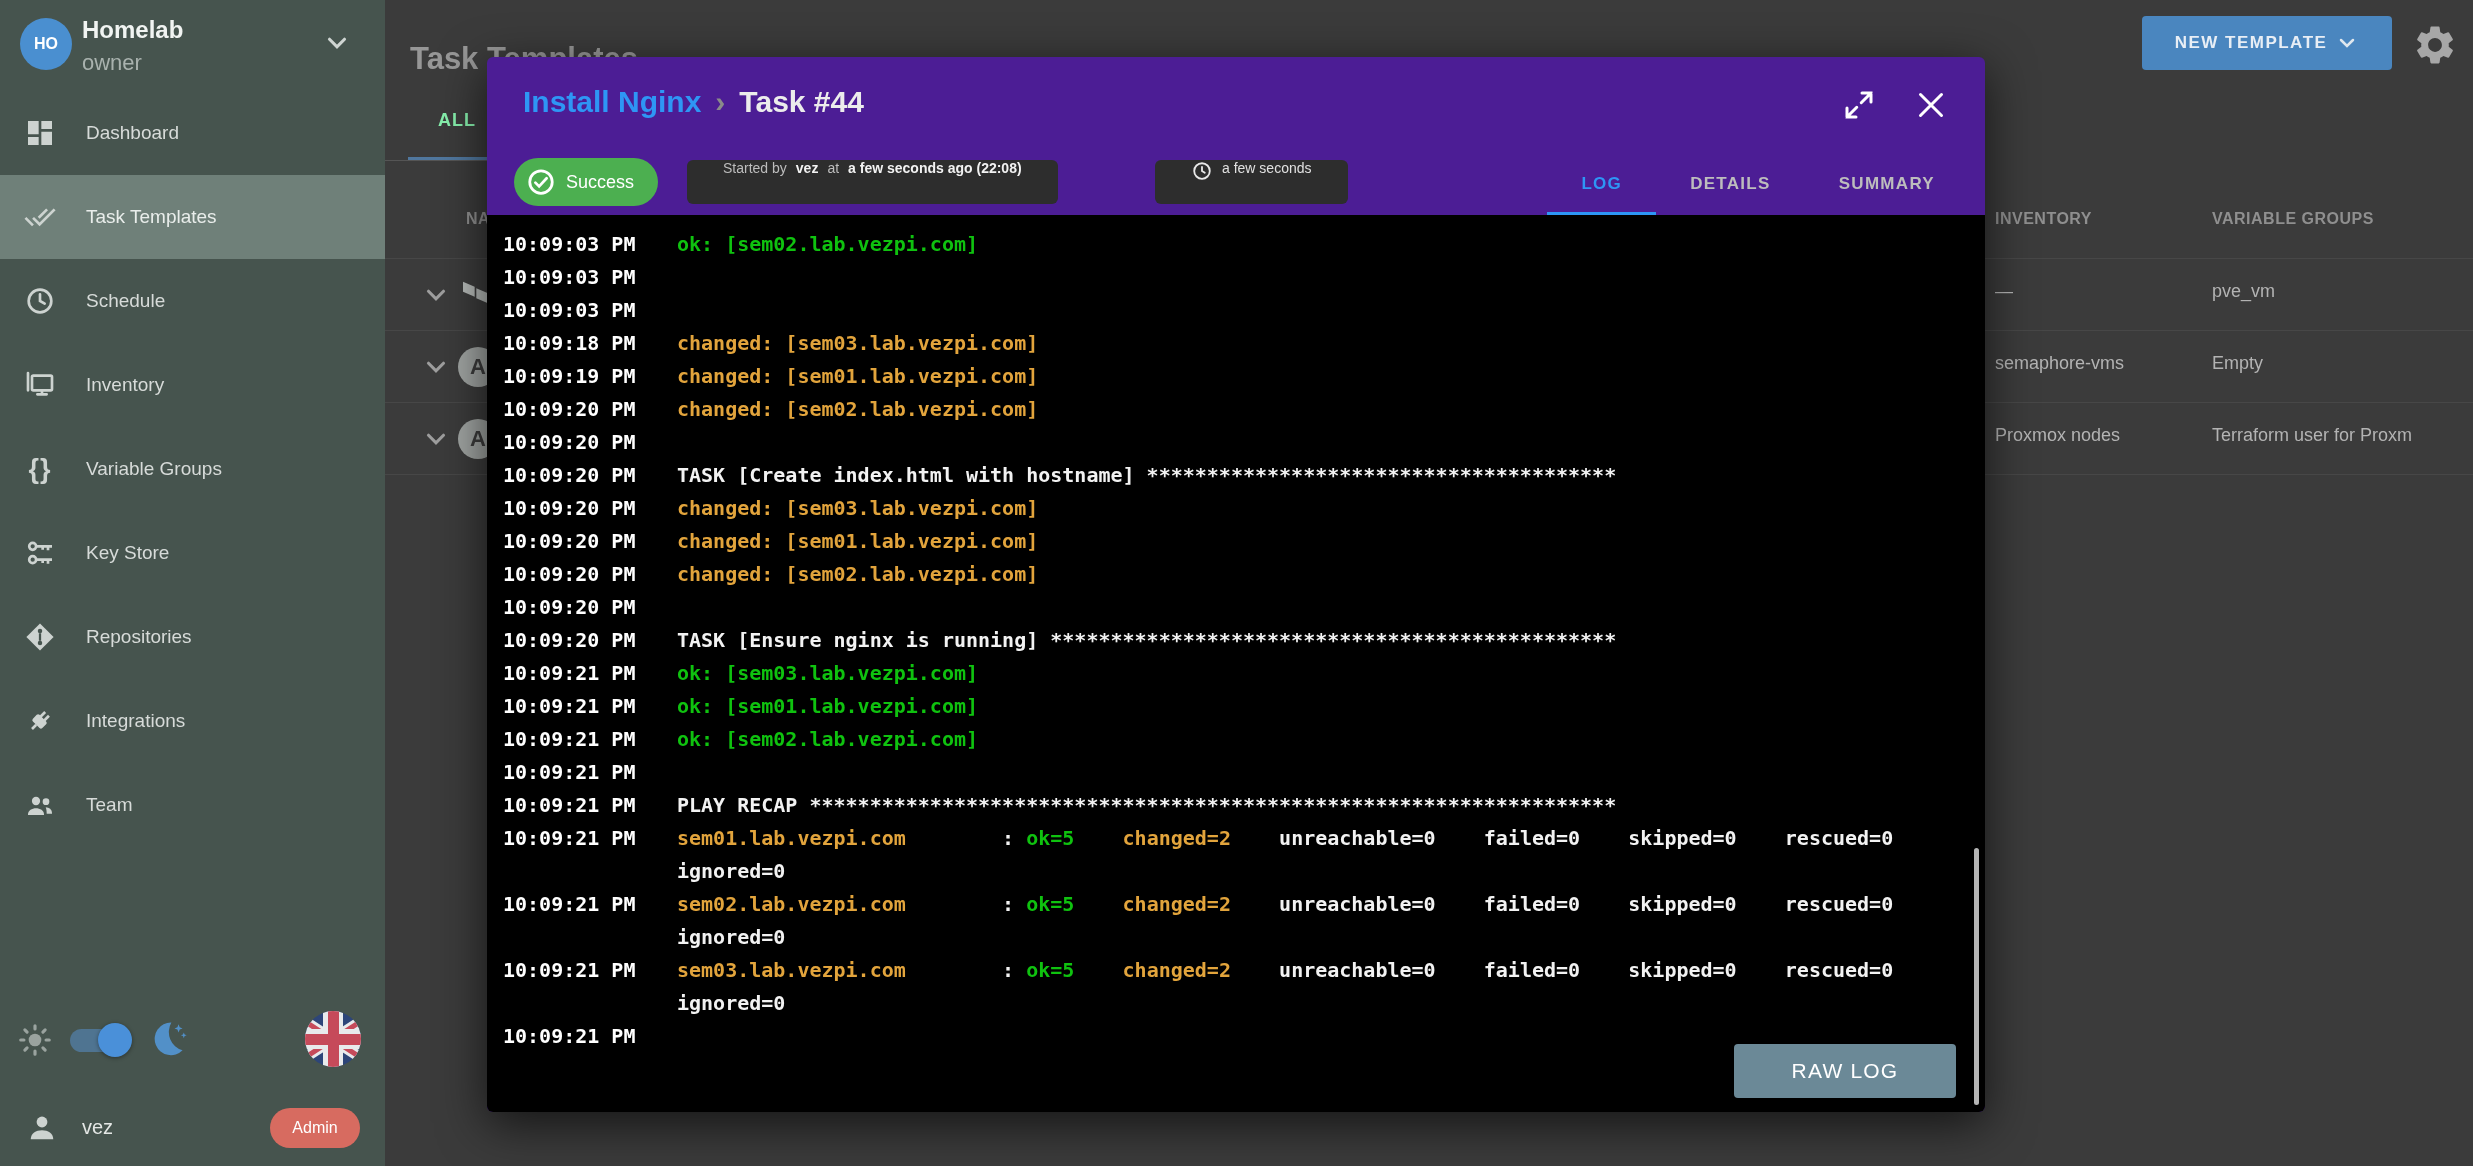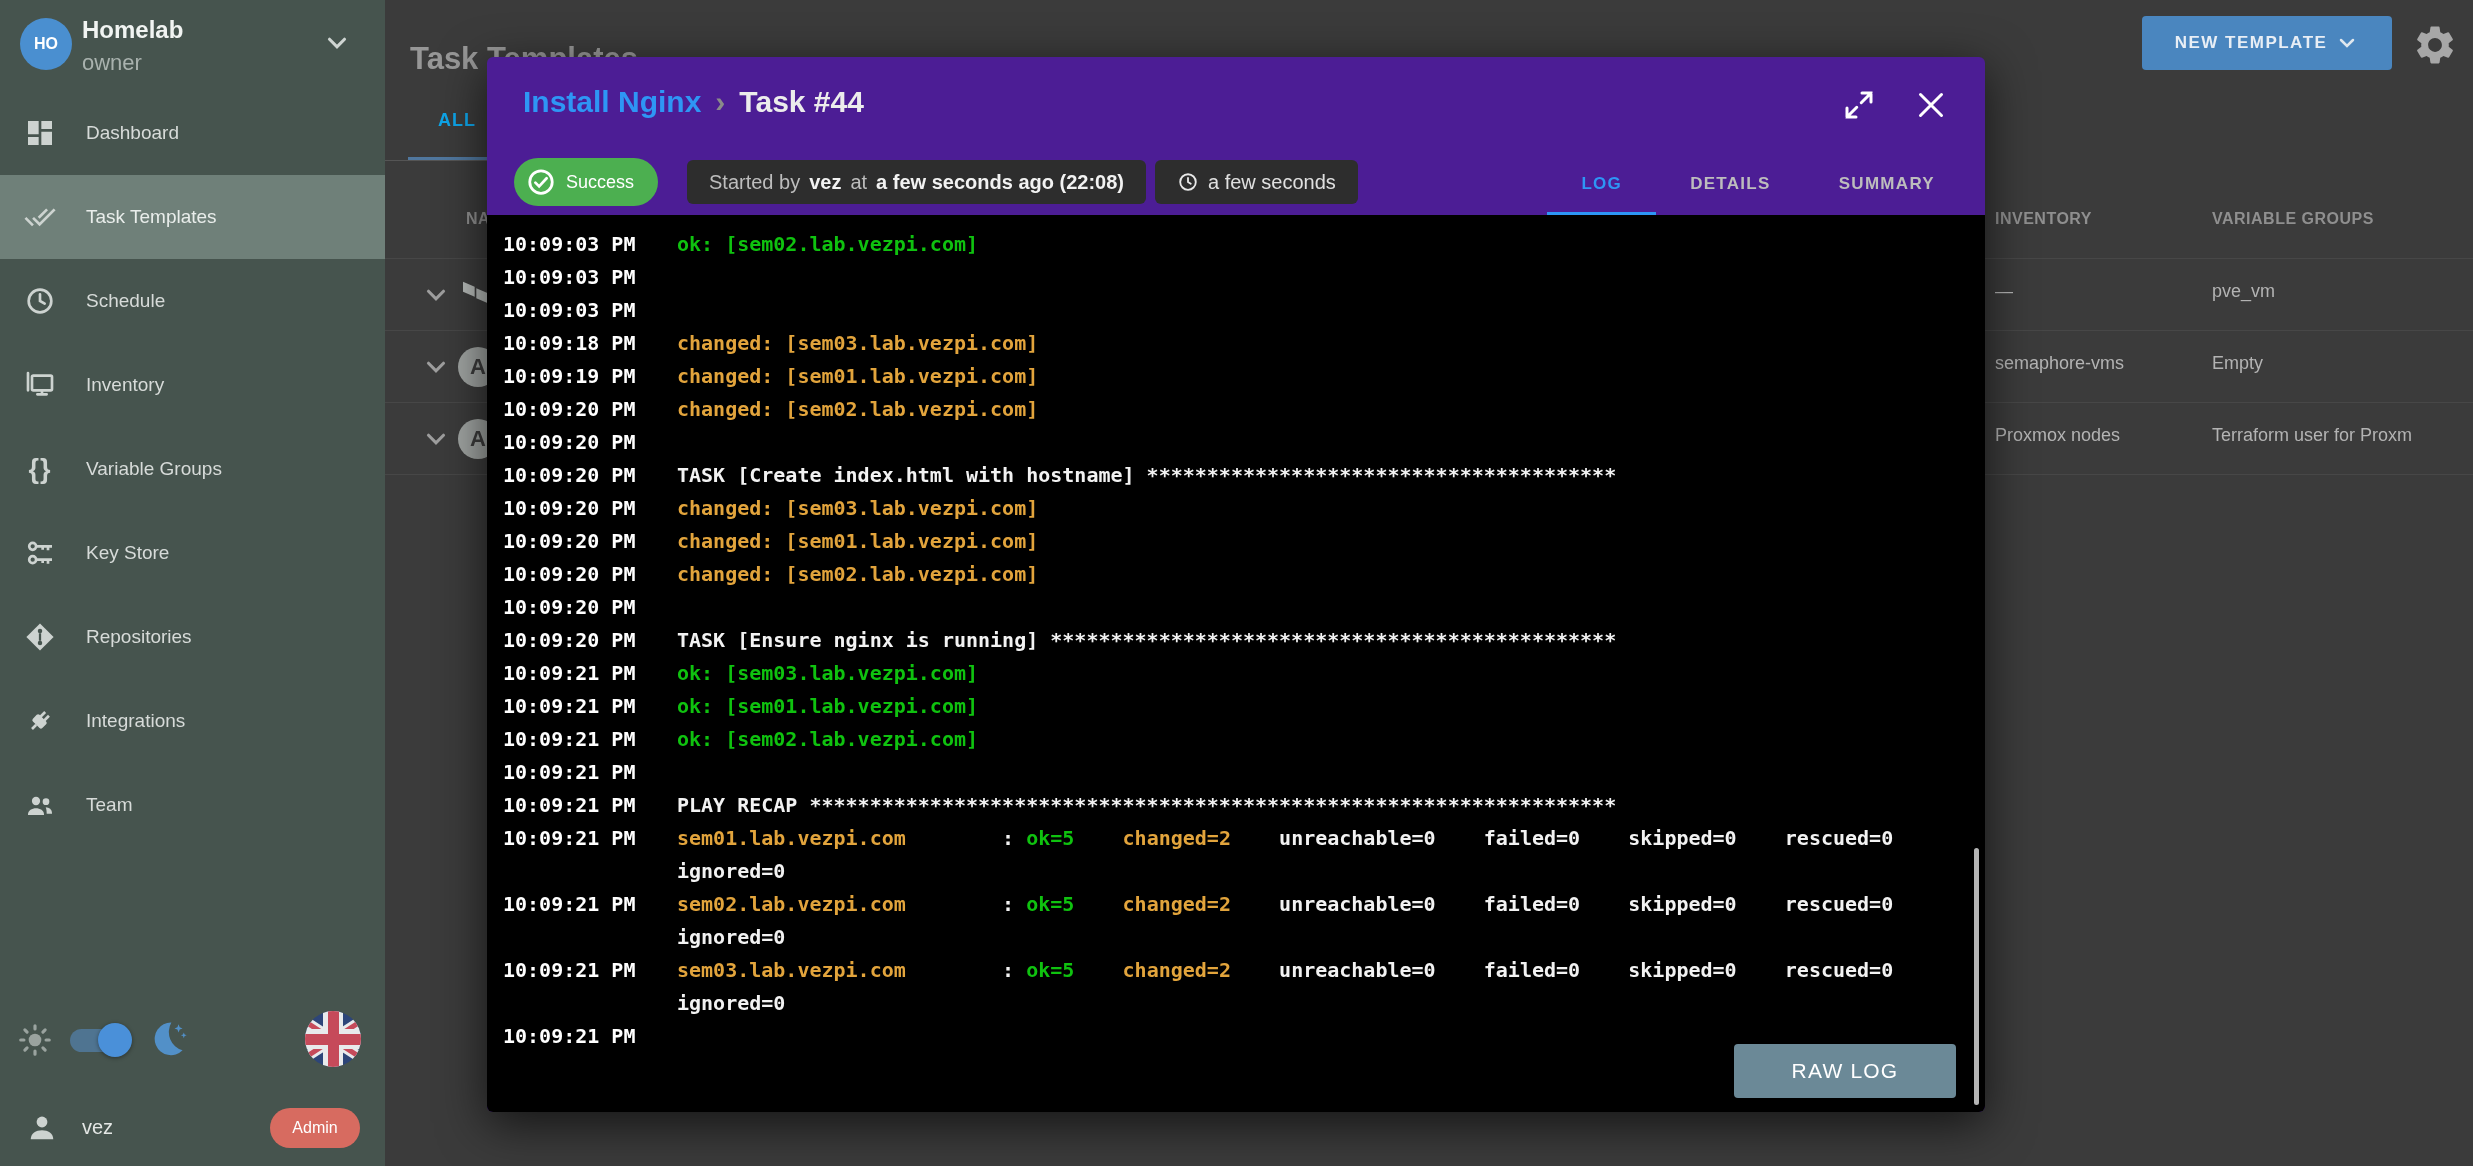--- a/index.html
+++ b/index.html
@@ -48,21 +48,21 @@
   .user-name{position:absolute;left:82px;top:16px;font-size:20px;color:#e4e7e5}
   .admin-badge{position:absolute;left:270px;top:8px;width:90px;height:40px;border-radius:20px;
     background:var(--admin);color:#fff;font-size:16px;display:flex;align-items:center;justify-content:center}
   
   .main{position:absolute;left:385px;top:0;width:2088px;height:1166px;background:#3b3b3b;z-index:1}
   .page-title{position:absolute;left:25px;top:20px;font-size:31px;font-weight:bold;color:#979797}
   .new-template-btn{position:absolute;left:1757px;top:16px;width:250px;height:54px;border-radius:4px;
     background:var(--newtpl);color:#e8eef5;font-size:17px;font-weight:bold;letter-spacing:1.5px;
     display:flex;align-items:center;justify-content:center;gap:8px;cursor:pointer}
   .gear-icon{position:absolute;left:2027px;top:22px;width:46px;height:46px;cursor:pointer}
-  .tab-all{position:absolute;left:53px;top:110px;font-size:18px;font-weight:bold;letter-spacing:1px;color:#0ea5e9;cursor:pointer}
+  .tab-all{position:absolute;left:53px;top:110px;font-size:18px;font-weight:bold;letter-spacing:1px;color:#86efac;cursor:pointer}
   .tab-all-underline{position:absolute;left:23px;top:157px;width:79px;height:4px;background:#50779e}
   .tabbar-line{position:absolute;left:0;top:160px;width:102px;height:1px;background:#555}
   .th{position:absolute;top:210px;font-size:16px;font-weight:bold;color:#8f8f8f;letter-spacing:.5px}
   .th-name{left:81px;width:21px;overflow:hidden;white-space:nowrap}
   .th-inventory{left:1610px}
   .th-vg{left:1827px}
   .divider{position:absolute;left:0;width:2088px;height:1px;background:#474747}
   .bg-row{position:absolute;left:0;width:2088px;height:72px;cursor:pointer}
   .row-chevron{position:absolute;left:36px;top:21px;width:30px;height:30px;color:#9e9e9e}
   .row-appicon{position:absolute;left:73px;top:16px;width:40px;height:40px;border-radius:50%;
@@ -77,21 +77,21 @@
   .breadcrumb{position:absolute;left:36px;top:28px;display:flex;align-items:center;gap:14px;font-size:30px;font-weight:bold}
   .bc-link{color:var(--accent);cursor:pointer}
   .bc-sep{color:#8a8a8a;font-size:30px}
   .bc-task{color:#ececec}
   .modal-expand{position:absolute;left:1354px;top:30px;width:36px;height:36px;cursor:pointer}
   .modal-close{position:absolute;left:1426px;top:30px;width:36px;height:36px;cursor:pointer}
   .status-chip{position:absolute;left:27px;top:101px;height:48px;border-radius:24px;background:var(--success);
     display:flex;align-items:center;gap:10px;padding:0 24px 0 12px;color:#fff;font-size:18px;font-weight:normal}
   .status-chip svg{width:30px;height:30px}
   .chip{position:absolute;top:103px;height:44px;border-radius:6px;background:#2d2d2d;
-    display:flex;align-items:center;padding:0 22px;font-size:20px;color:#bdbdbd;gap:9px}
+    display:flex;align-items:flex-start;padding:0 36px;font-size:14px;color:#bdbdbd;gap:9px}
   .chip-started{left:200px}
   .chip b{color:#f2f2f2}
   .chip-duration{left:668px;color:#e0e0e0}
   .chip-duration svg{width:22px;height:22px}
   .modal-tabs{position:absolute;right:16px;top:96px;height:62px;display:flex}
   .modal-tab{position:relative;height:100%;display:flex;align-items:center;justify-content:center;
     padding:0 34px;font-size:17px;font-weight:bold;letter-spacing:1.3px;color:#bdbdbd;cursor:pointer}
   .modal-tab.active{color:var(--accent)}
   .modal-tab.active::after{content:"";position:absolute;left:0;bottom:0;width:100%;height:3px;background:var(--accent)}
   .log{position:absolute;left:0;top:158px;width:1498px;height:897px;background:#000;

